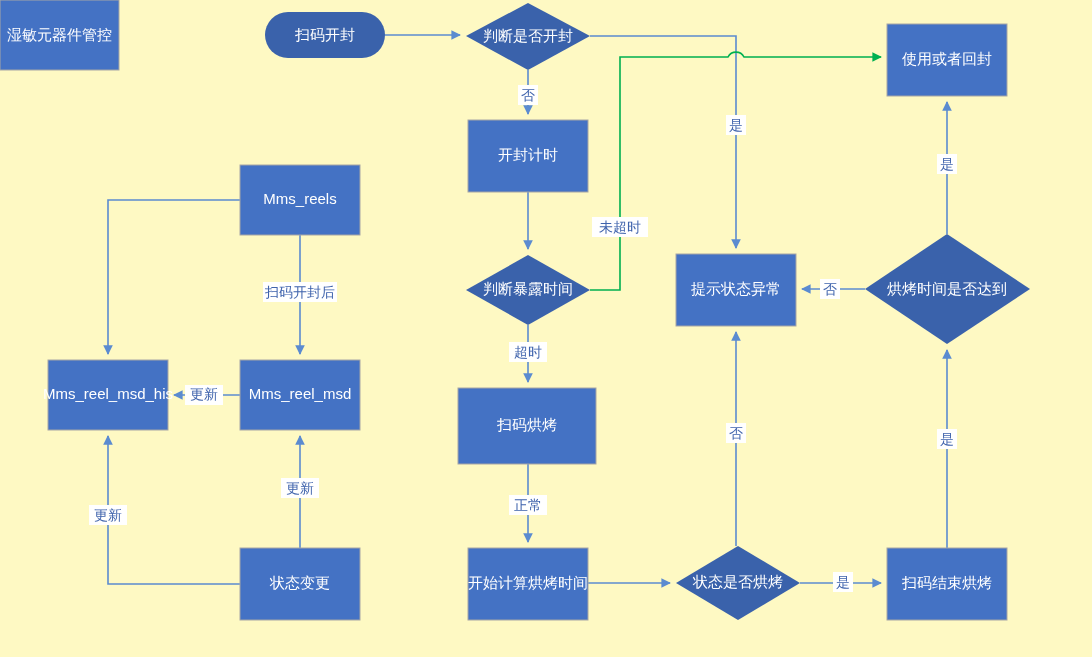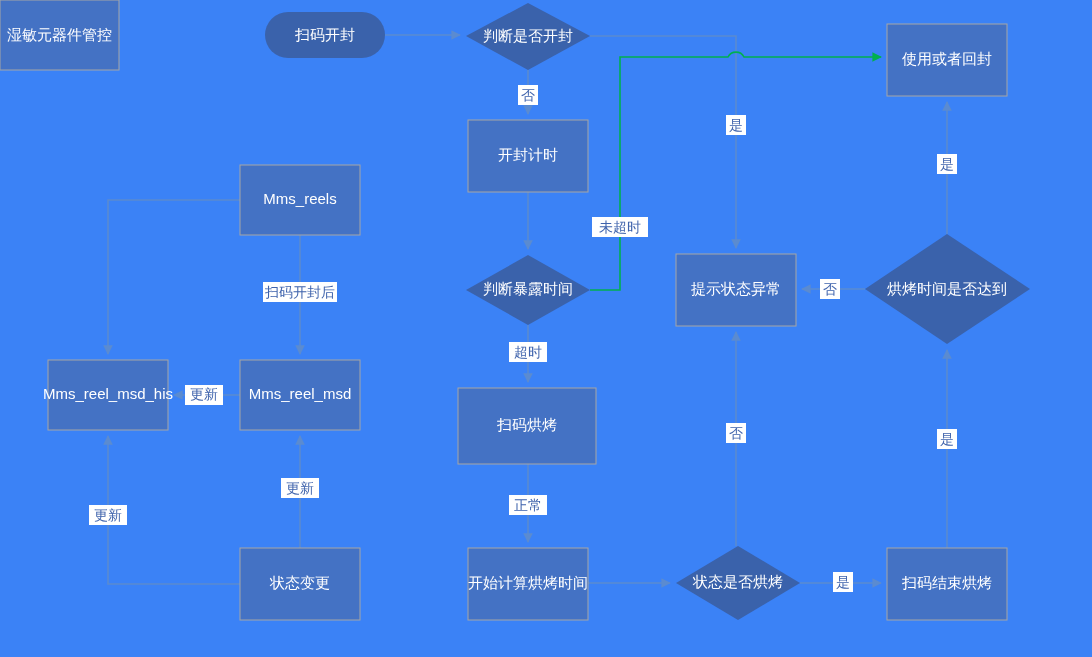--- a/index.html
+++ b/index.html
@@ -8,21 +8,21 @@
     padding: 0;
     background: #ffffff;
   }
   body {
     font-family: "Liberation Sans", "DejaVu Sans", sans-serif;
   }
   #diagram-root {
     position: relative;
     width: 1092px;
     height: 657px;
-    background: #3b82f6;
+    background: #fef9c3;
     overflow: hidden;
   }
   svg#flow-svg {
     display: block;
     width: 1092px;
     height: 657px;
   }
   .node-label {
     font-family: "Liberation Sans", "DejaVu Sans", sans-serif;
     font-size: 15px;

